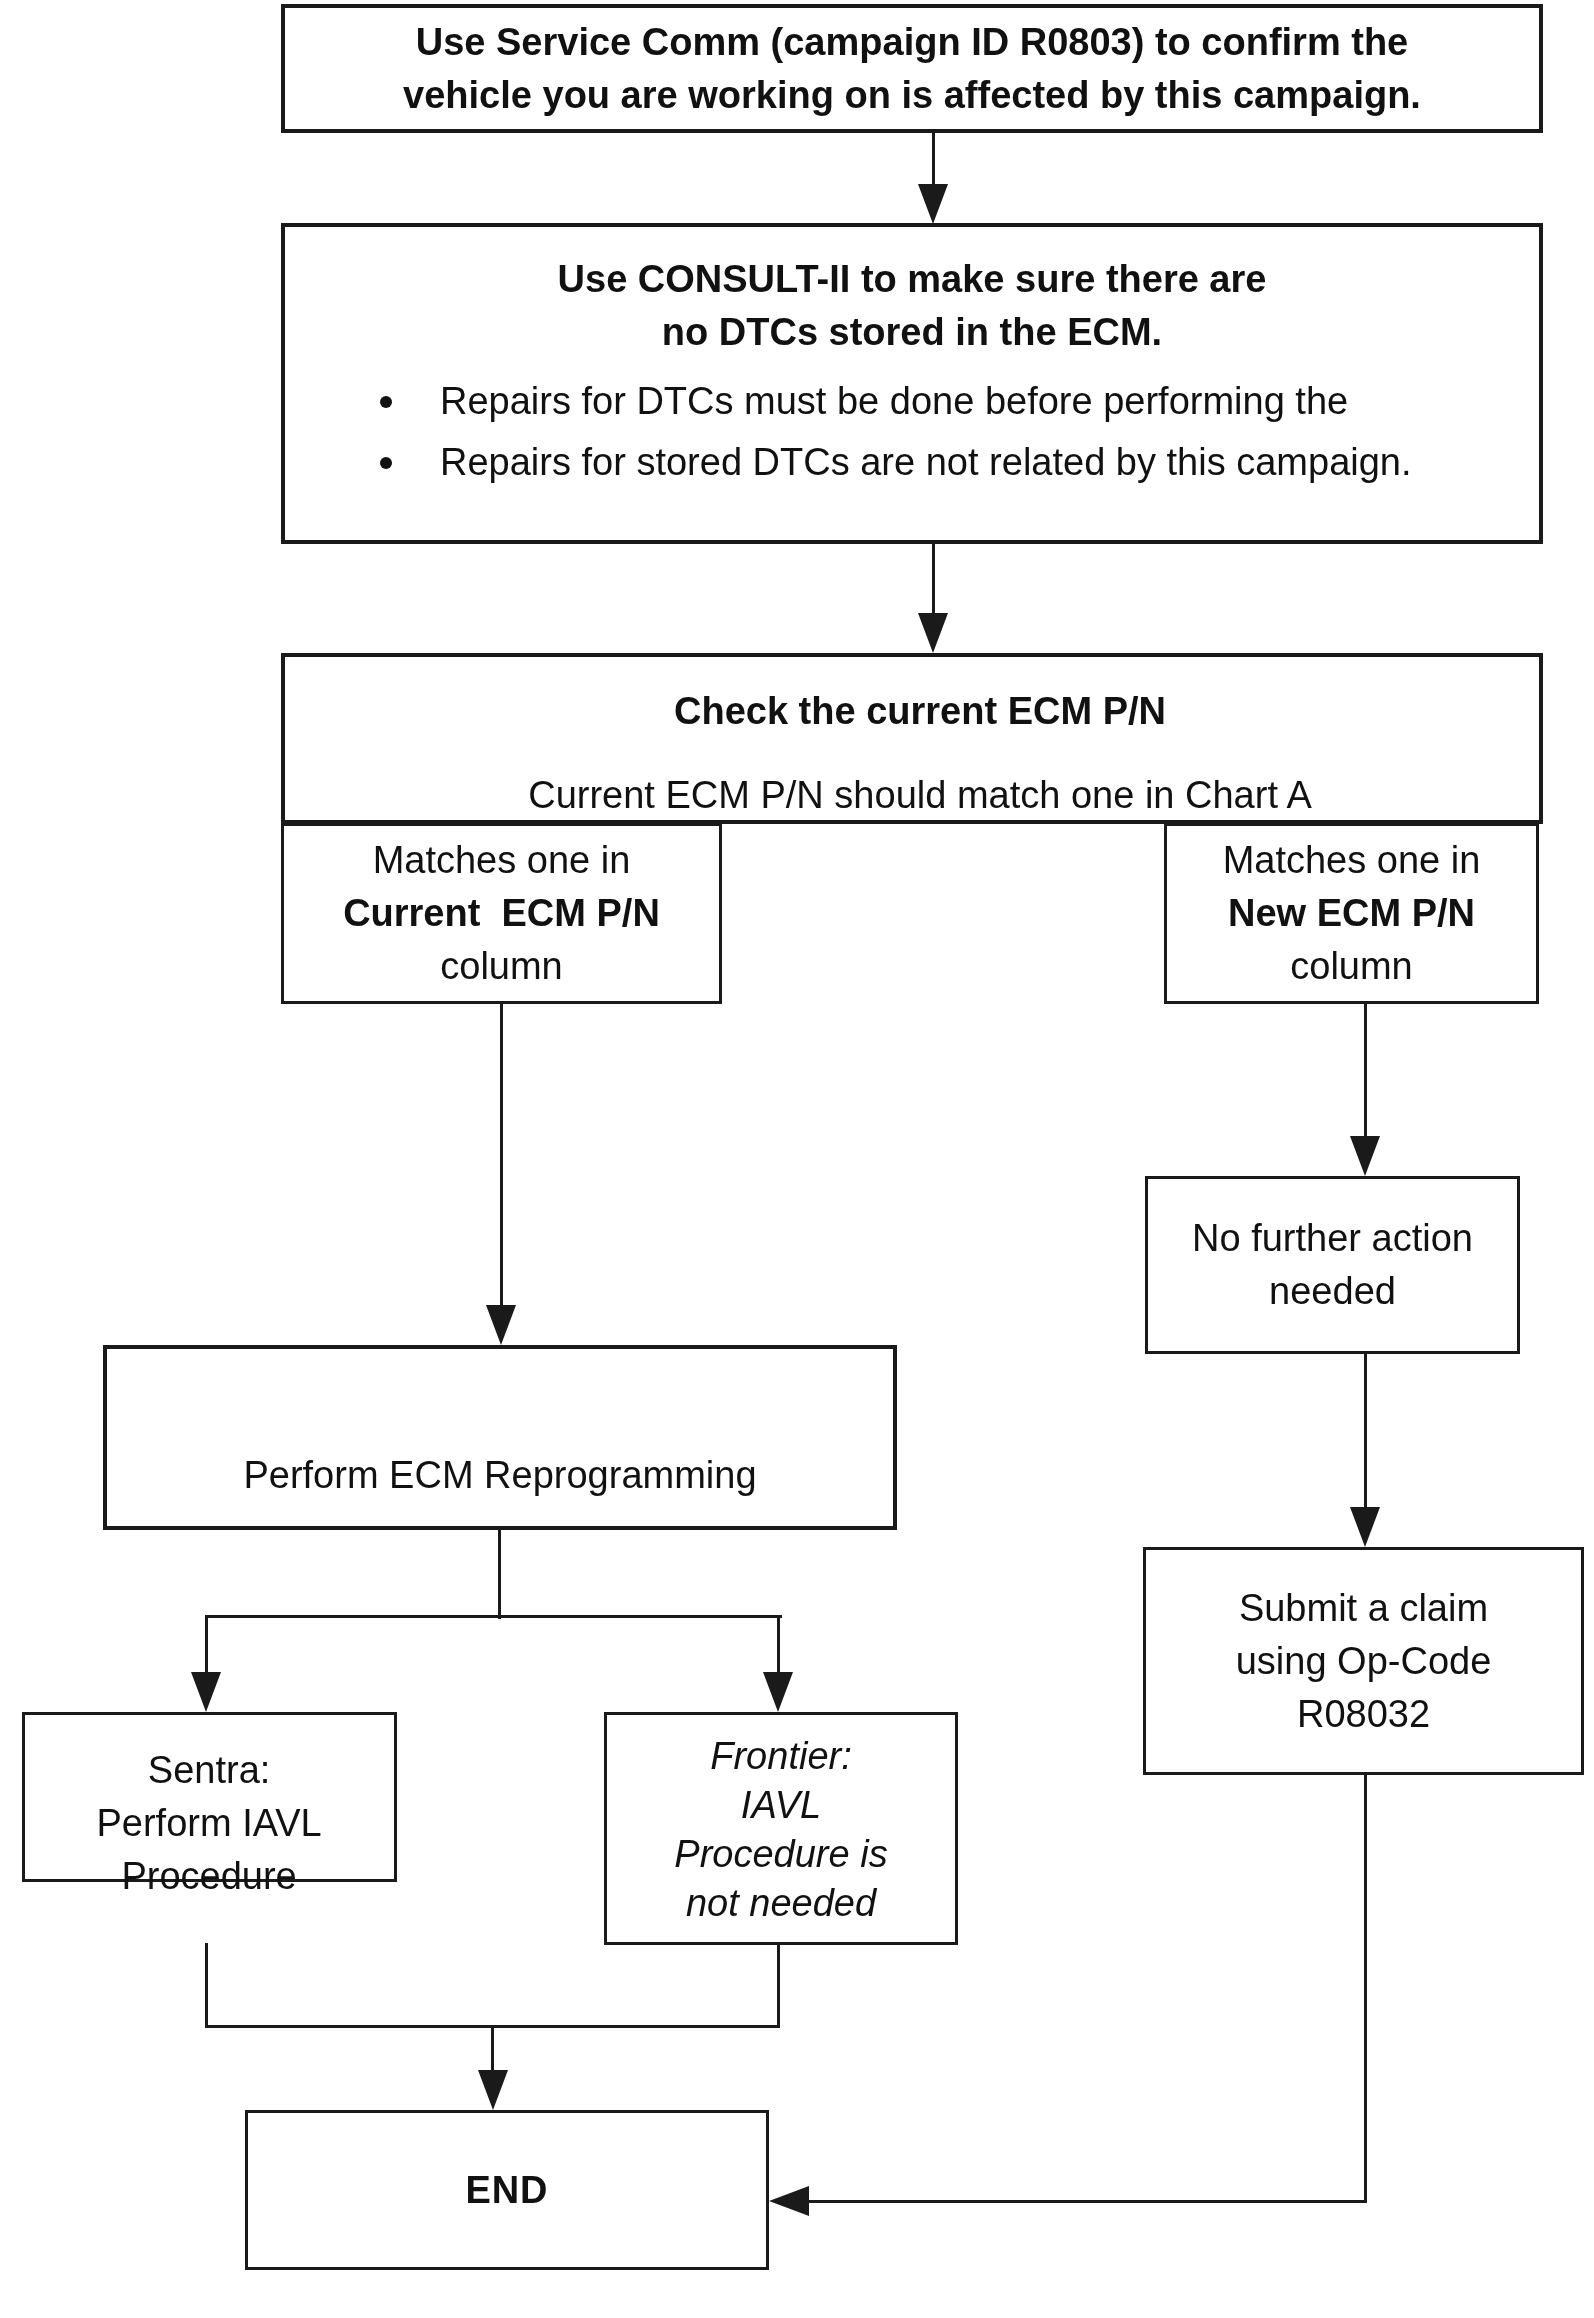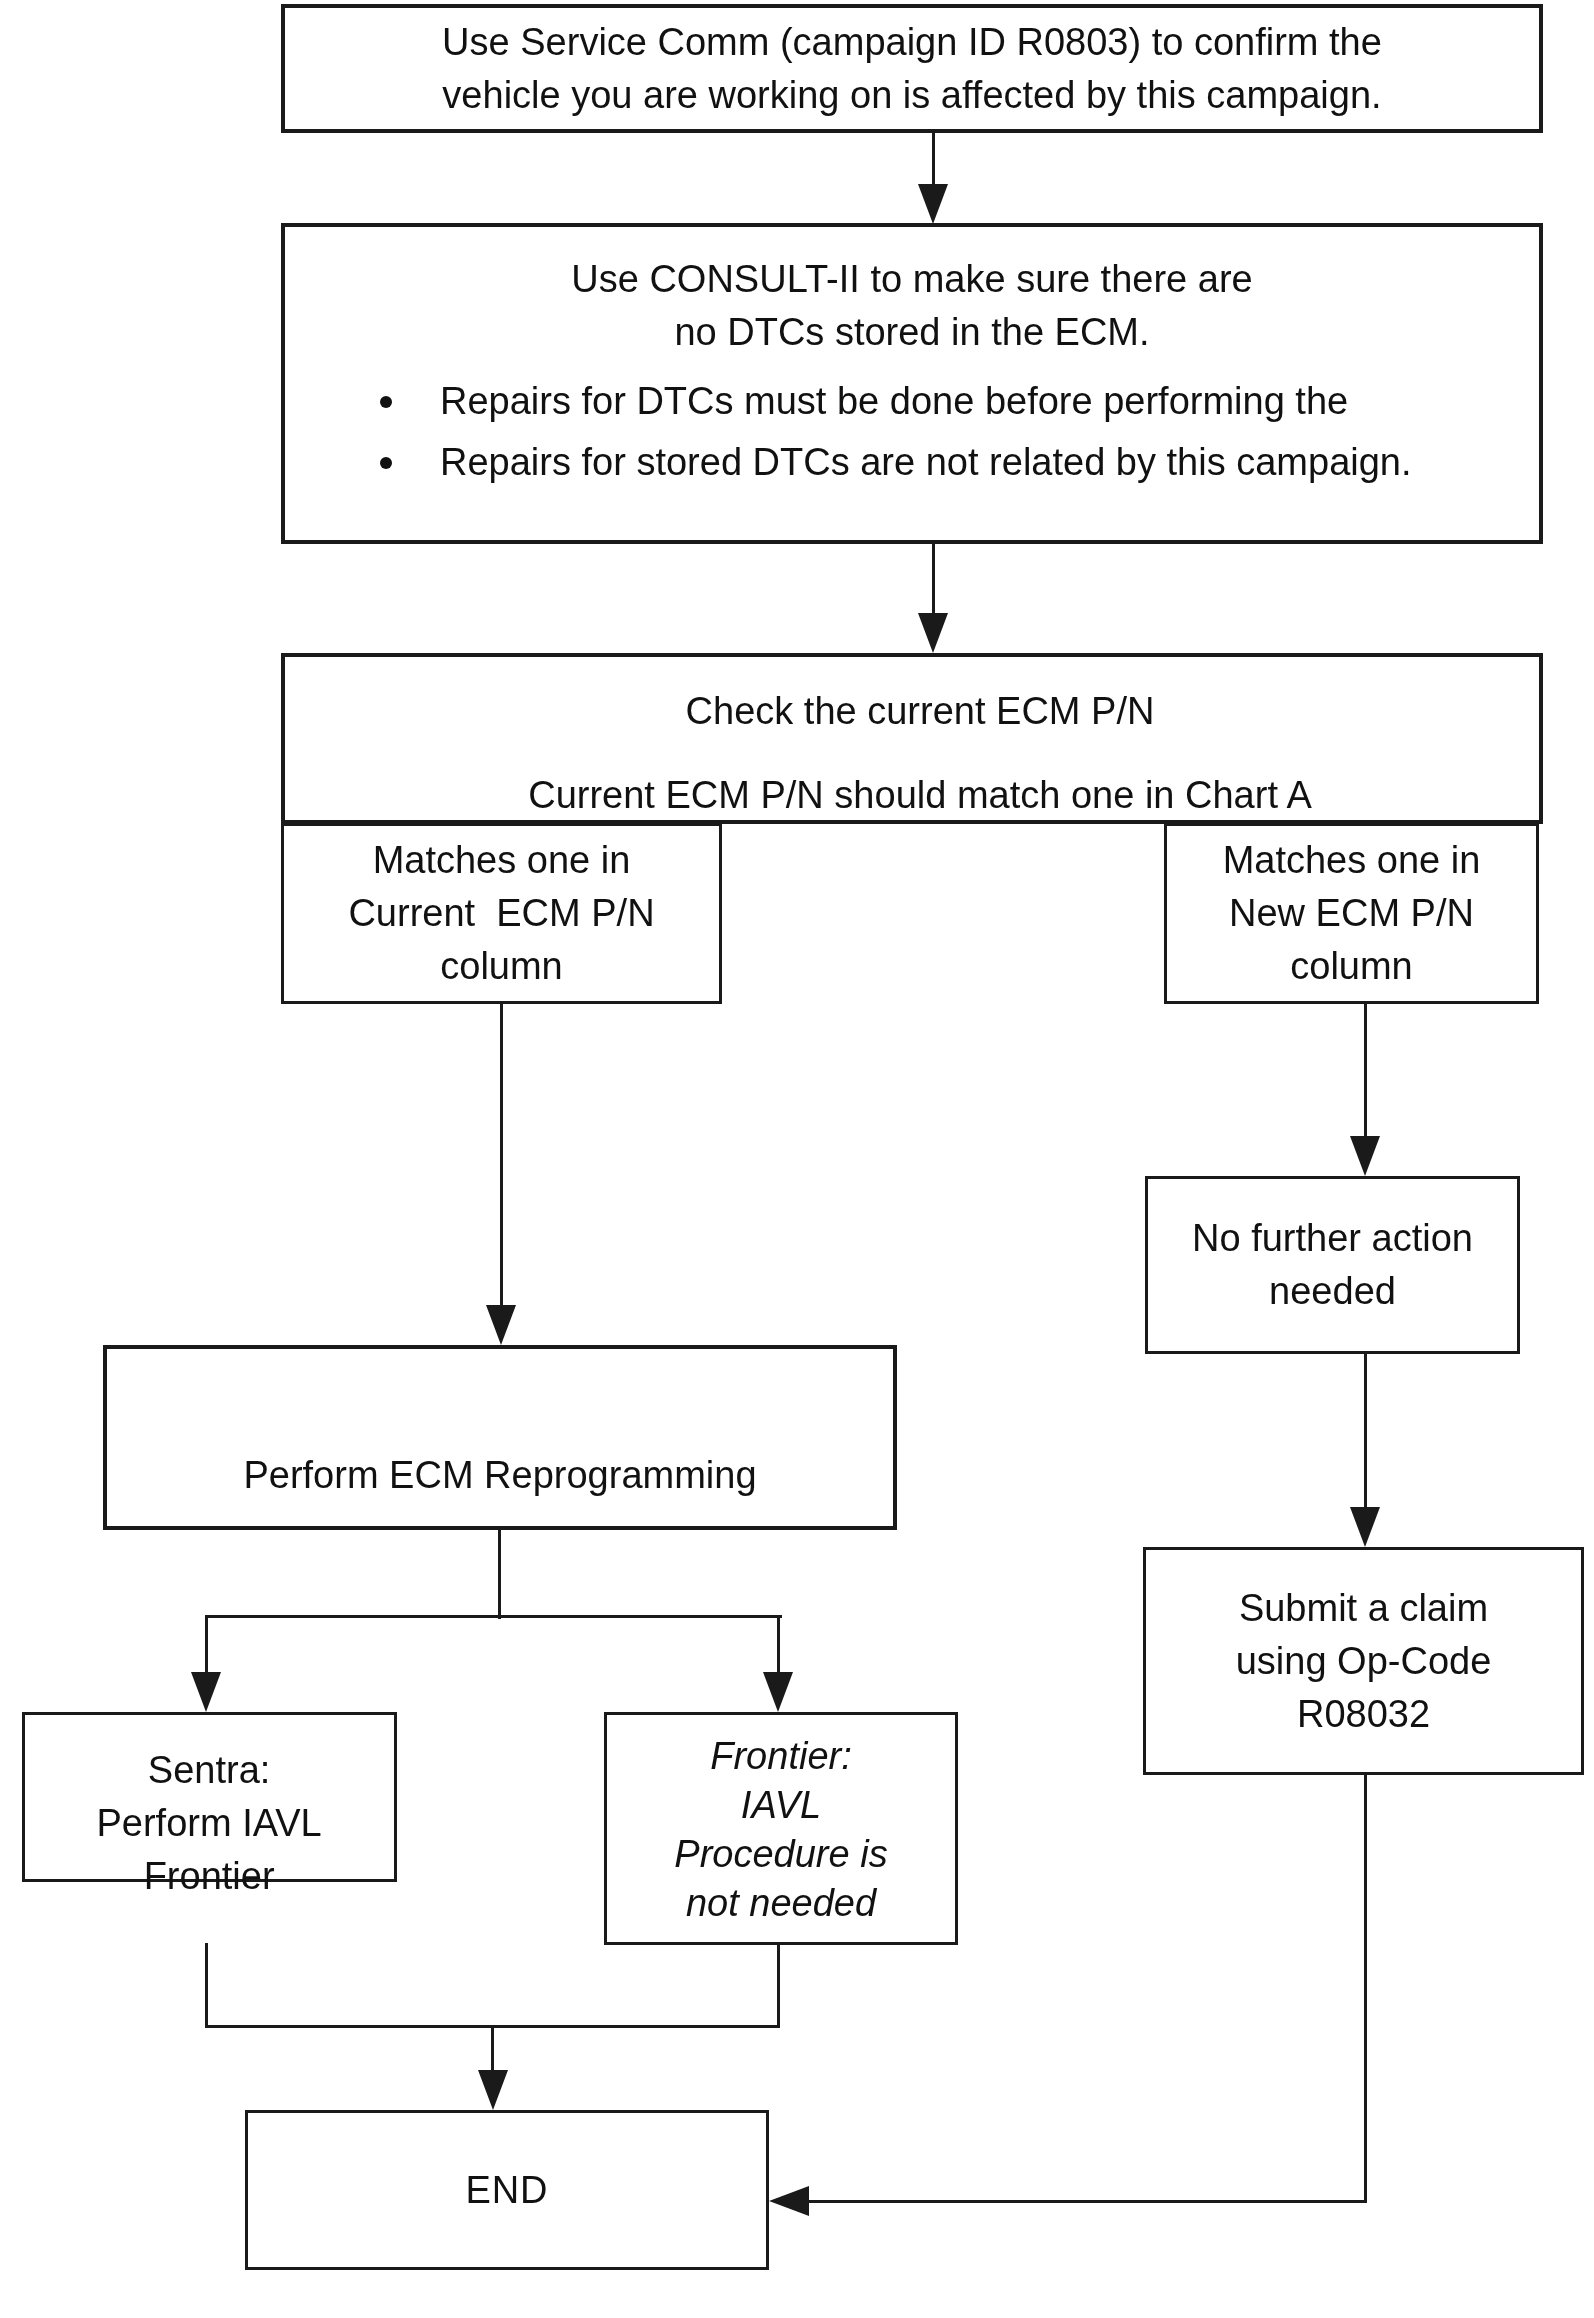--- a/index.html
+++ b/index.html
@@ -16,21 +16,21 @@
     box-sizing:border-box;
     background:#ffffff;
     border:4.3px solid #1a1a1a;
     font-size:38px;
     line-height:53px;
     color:#111111;
   }
   .thin{border-width:3.4px;}
   .center-col{display:flex;flex-direction:column;align-items:center;justify-content:center;text-align:center;}
   .top-col{display:flex;flex-direction:column;align-items:center;text-align:center;}
-  .bold{font-weight:normal;}
+  .bold{font-weight:bold;}
   .ln{white-space:pre-wrap;}
   .nowrap{white-space:nowrap;}
   
   #box-confirm{left:281px;top:4.3px;width:1262px;height:129px;}
   #box-consult{left:281px;top:223px;width:1262px;height:321px;padding-top:26px;}
   #box-check{left:281px;top:653px;width:1262px;height:171px;padding-top:28px;padding-left:16px;}
   #box-check .subtitle{margin-top:31px;font-weight:normal;}
   #box-match-current{left:281px;top:823px;width:441px;height:181px;}
   #box-match-new{left:1164px;top:823px;width:375px;height:181px;}
   #box-perform{left:103px;top:1345px;width:794px;height:185px;padding-bottom:24px;justify-content:flex-end;}
@@ -139,21 +139,21 @@
   <div class="vline" style="left:498px;top:1529px;height:90px;"></div>
   <div class="hline" style="left:207px;top:1615px;width:575px;"></div>
   <div class="vline" style="left:205px;top:1615px;height:59px;"></div>
   <div class="tri-down" style="left:191px;top:1672px;"></div>
   <div class="vline" style="left:777px;top:1615px;height:59px;"></div>
   <div class="tri-down" style="left:763px;top:1672px;"></div>
 
   <div class="box thin top-col" id="box-sentra">
     <div class="ln nowrap">Sentra:</div>
     <div class="ln nowrap">Perform IAVL</div>
-    <div class="ln nowrap">Frontier</div>
+    <div class="ln nowrap">Procedure</div>
   </div>
 
   <div class="box thin top-col" id="box-frontier">
     <div class="ln nowrap">Frontier:</div>
     <div class="ln nowrap">IAVL</div>
     <div class="ln nowrap">Procedure is</div>
     <div class="ln nowrap">not needed</div>
   </div>
 
   <div class="vline" style="left:205px;top:1943px;height:85px;"></div>

